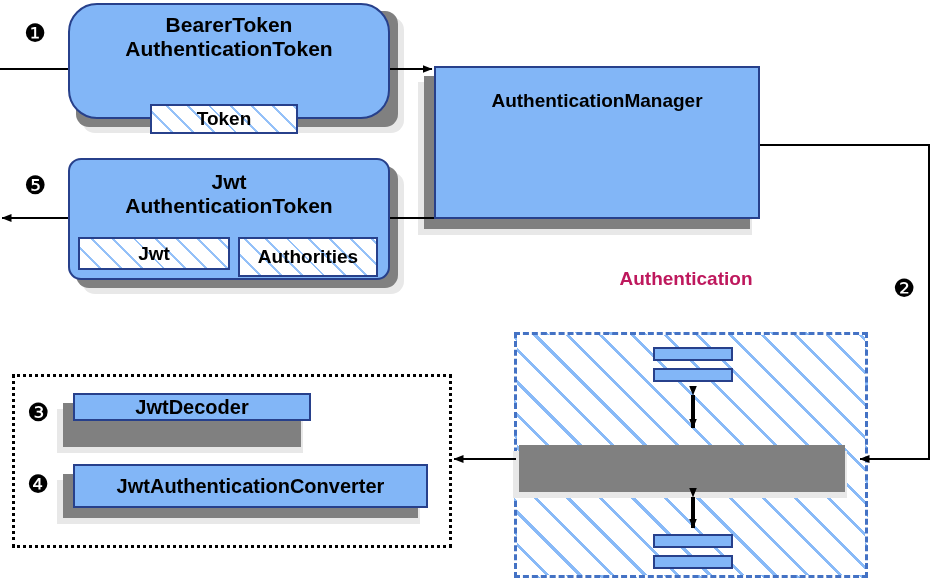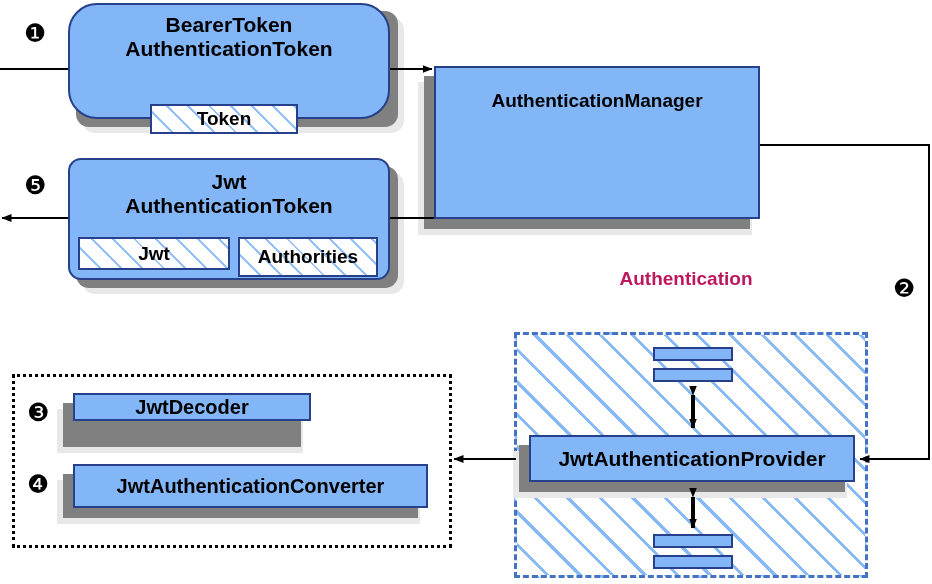--- a/index.html
+++ b/index.html
@@ -234,23 +234,20 @@
     <div>Authentication</div>
   </div>
 
   <div class="node" id="bar-top-1"></div>
   <div class="node" id="bar-top-2"></div>
   <div class="node" id="bar-bot-1"></div>
   <div class="node" id="bar-bot-2"></div>
 
   <div class="shadow shadow-light" id="jwt-provider-shadow2"></div>
   <div class="shadow shadow-dark" id="jwt-provider-shadow"></div>
-  <div class="node" id="jwt-provider-node">
-    <span>JwtAuthenticationProvider</span>
-  </div>
 
   <div class="shadow shadow-light" id="jwt-decoder-shadow2"></div>
   <div class="shadow shadow-dark" id="jwt-decoder-shadow"></div>
   <div class="node" id="jwt-decoder-node">
     <span>JwtDecoder</span>
   </div>
 
   <div class="shadow shadow-light" id="jwt-converter-shadow2"></div>
   <div class="shadow shadow-dark" id="jwt-converter-shadow"></div>
   <div class="node" id="jwt-converter-node">

